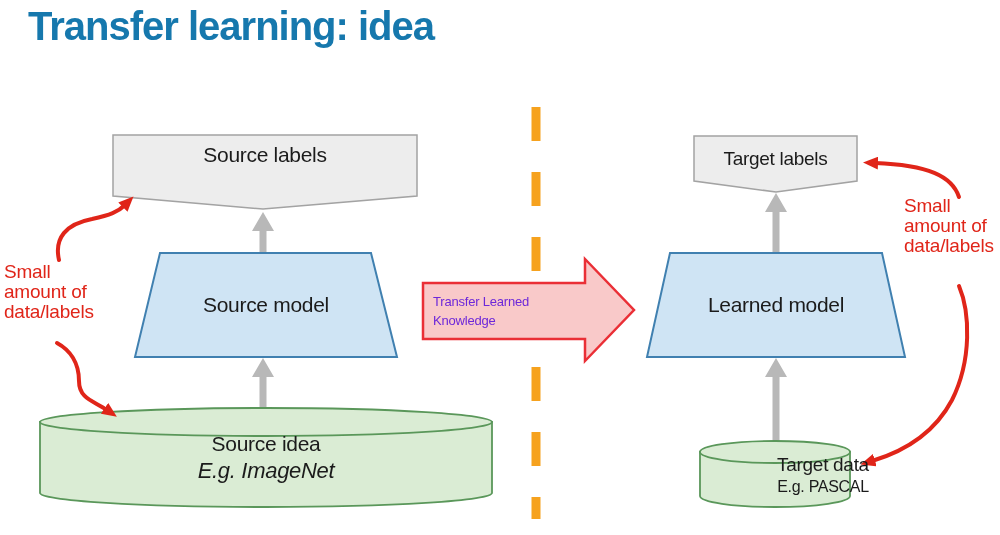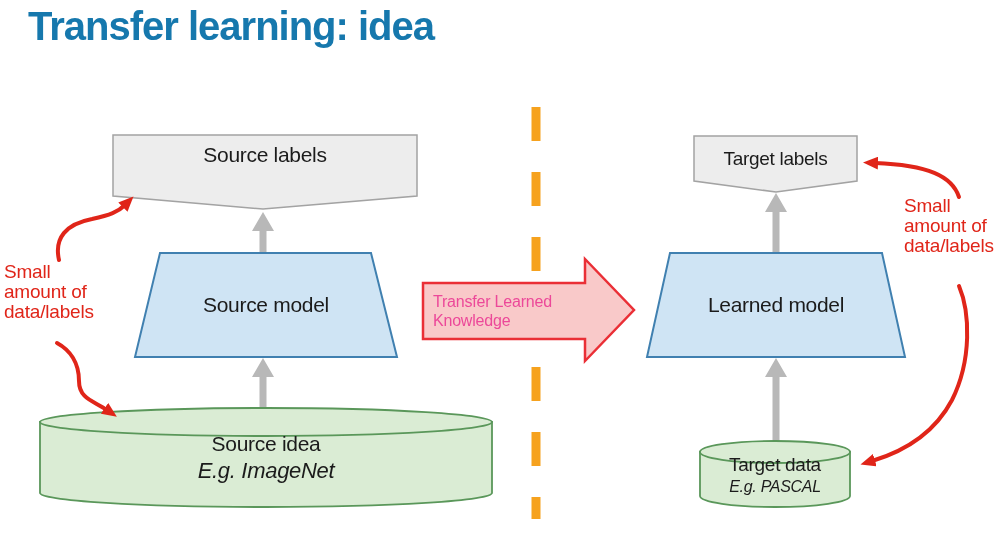--- a/index.html
+++ b/index.html
@@ -11,24 +11,24 @@
     position:absolute;left:28px;top:4px;margin:0;
     font-size:40px;font-weight:700;letter-spacing:-1px;color:#1678ad;
   }
   svg{position:absolute;left:0;top:0;}
   .lbl{
     position:absolute;display:flex;align-items:center;justify-content:center;
     color:#1b1b1b;font-size:21px;text-align:center;letter-spacing:-0.3px;
   }
   .lbl-col{flex-direction:column;}
   .sub{font-style:italic;font-size:22px;margin-top:2px;}
-  .sub-sm{font-style:italic;font-size:16px;margin-top:2px;}
+  .sub-sm{font-size:16px;margin-top:2px;}
   .transfer-lbl{
     position:absolute;left:433px;top:292px;width:128px;
-    font-size:16px;line-height:19px;color:#ec4899;letter-spacing:-0.2px;
+    font-size:13px;line-height:19px;color:#6d28d9;letter-spacing:-0.2px;
   }
   .annot{
     position:absolute;color:#e02519;font-size:19px;line-height:20px;
     letter-spacing:-0.2px;font-weight:400;
   }
   .annot-large{left:4px;top:262px;}
   .annot-small{left:904px;top:196px;}
 </style>
 </head>
 <body>
@@ -87,21 +87,21 @@
 
   <div class="lbl lbl-col" style="left:40px;top:426px;width:452px;height:64px;">
     <div>Source idea</div>
     <div class="sub">E.g. ImageNet</div>
   </div>
 
   <div class="lbl" style="left:694px;top:136px;width:163px;height:45px;font-size:19px;">Target labels</div>
 
   <div class="lbl" style="left:647px;top:255px;width:258px;height:100px;">Learned model</div>
 
-  <div class="lbl lbl-col" style="left:700px;top:452px;width:150px;height:46px;font-size:19px;">
+  <div class="lbl lbl-col" style="left:700px;top:452px;width:150px;height:46px;font-size:19px;padding-left:48px;">
     <div>Target data</div>
     <div class="sub-sm">E.g. PASCAL</div>
   </div>
 
   <div class="transfer-lbl">Transfer Learned Knowledge</div>
 
   <div class="annot annot-large">
     <div>Small</div>
     <div>amount of</div>
     <div>data/labels</div>

